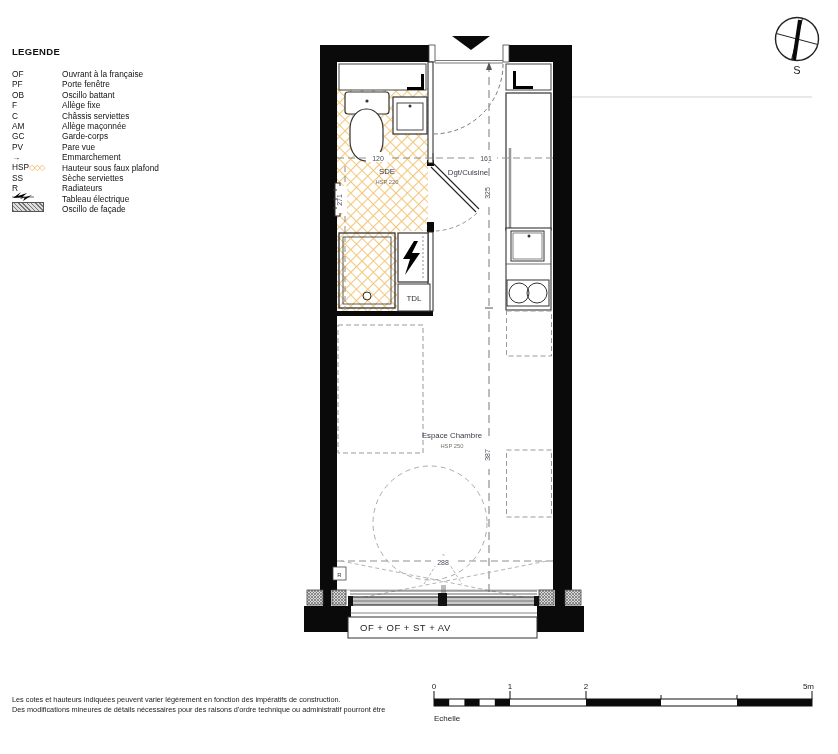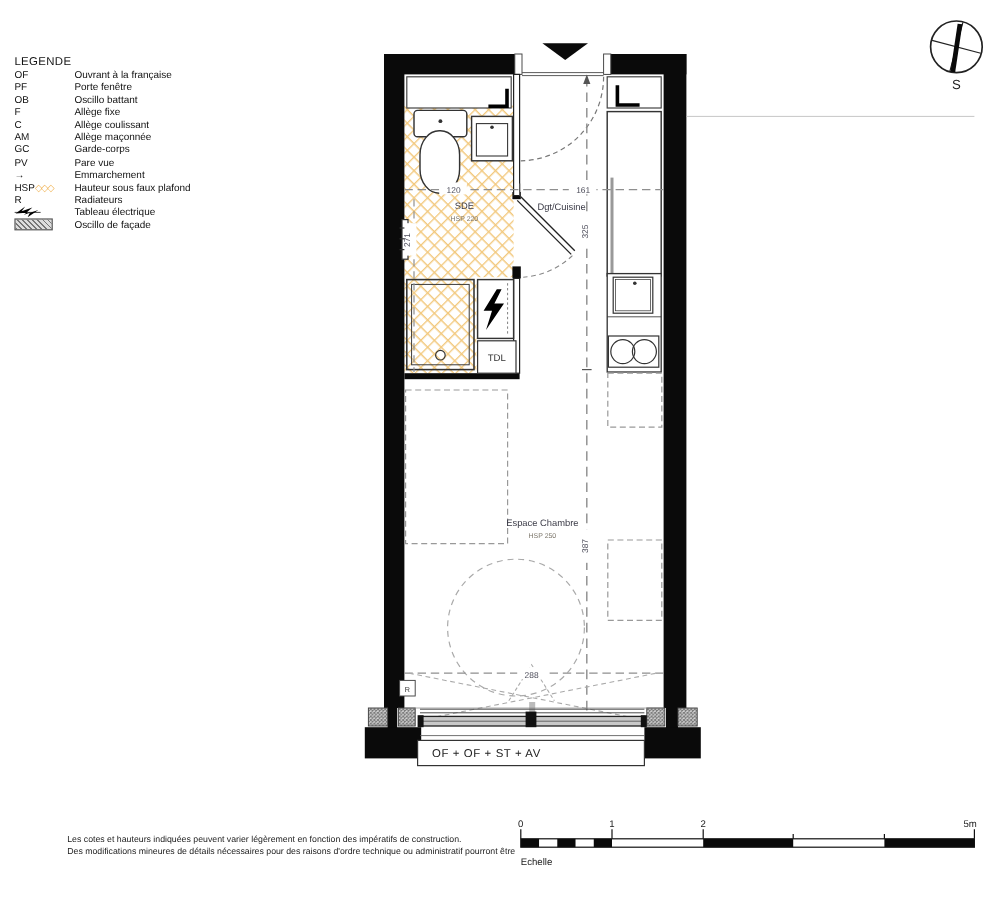--- a/index.html
+++ b/index.html
@@ -1,28 +1,28 @@
 <!DOCTYPE html>
 <html><head>
 <meta charset="utf-8">
 <style>
   html,body{margin:0;padding:0;background:#fff;}
   #canvas{position:relative;width:838px;height:754px;background:#fff;overflow:hidden;
           font-family:"Liberation Sans",sans-serif;color:#111;}
   .abs{position:absolute;}
   #title{left:12px;top:4px;font-size:21px;font-weight:bold;letter-spacing:.2px;}
   #legend{left:12px;top:46px;width:270px;}
-  #legend .head{font-size:9.5px;font-weight:normal;margin-bottom:0;letter-spacing:.3px;}
-  #legend .row{display:flex;align-items:flex-start;height:10.4px;font-size:8.3px;line-height:10.4px;}
+  #legend .head{font-size:9.5px;font-weight:bold;margin-bottom:12px;letter-spacing:.3px;}
+  #legend .row{display:flex;align-items:flex-end;height:10.4px;font-size:8.3px;line-height:10.4px;}
   #legend .abbr{width:50px;flex:0 0 50px;}
   #legend .lab{flex:1;}
   .hsp-dia{color:#f0b354;font-size:8px;letter-spacing:-1px;}
   .insul-ic{display:inline-block;width:30px;height:8px;border:1px solid #555;
             background:repeating-linear-gradient(45deg,#777 0 1px,#ddd 1px 3px);}
-  #disclaimer{left:12px;top:695px;width:390px;font-size:7.3px;line-height:10.4px;color:#222;margin-left:44px;}
+  #disclaimer{left:12px;top:695px;width:390px;font-size:7.3px;line-height:10.4px;color:#222;}
   svg text{font-family:"Liberation Sans",sans-serif;}
   .dimtxt{font-size:7px;fill:#4d4d5a;}
   .roomtxt{font-size:7.8px;fill:#3a3a46;}
   .hsptxt{font-size:5.8px;fill:#7a7468;}
 </style>
 </head>
 <body>
 
 <div id="canvas">
 
@@ -247,41 +247,45 @@
     <div class="row">
         <span class="abbr">OB</span>
         <span class="lab">Oscillo battant</span>
       </div>
     <div class="row">
         <span class="abbr">F</span>
         <span class="lab">Allège fixe</span>
       </div>
     <div class="row">
         <span class="abbr">C</span>
-        <span class="lab">Allège coulissant</span>
+        <span class="lab">Châssis serviettes</span>
       </div>
     <div class="row">
         <span class="abbr">AM</span>
         <span class="lab">Allège maçonnée</span>
       </div>
     <div class="row">
         <span class="abbr">GC</span>
         <span class="lab">Garde-corps</span>
       </div>
     <div class="row">
         <span class="abbr">PV</span>
         <span class="lab">Pare vue</span>
       </div>
     <div class="row">
         <span class="abbr">→</span>
         <span class="lab">Emmarchement</span>
       </div>
     <div class="row">
         <span class="abbr"><span>HSP</span><span class="hsp-dia">◇◇◇</span></span>
         <span class="lab">Hauteur sous faux plafond</span>
+      </div>
+    <div class="row">
+        <span class="abbr">SS</span>
+        <span class="lab">Sèche serviettes</span>
       </div>
     <div class="row">
         <span class="abbr">R</span>
         <span class="lab">Radiateurs</span>
       </div>
     <div class="row">
         <span class="abbr"><svg width="22" height="11" viewBox="0 0 22 11">
             <polygon points="1,7 9,1 6,5 15,2 8,8 20,4 11,10 13,6" fill="#000"></polygon>
             <line x1="0" y1="6" x2="22" y2="6" stroke="#000" stroke-width="0.6"></line>
           </svg></span>

